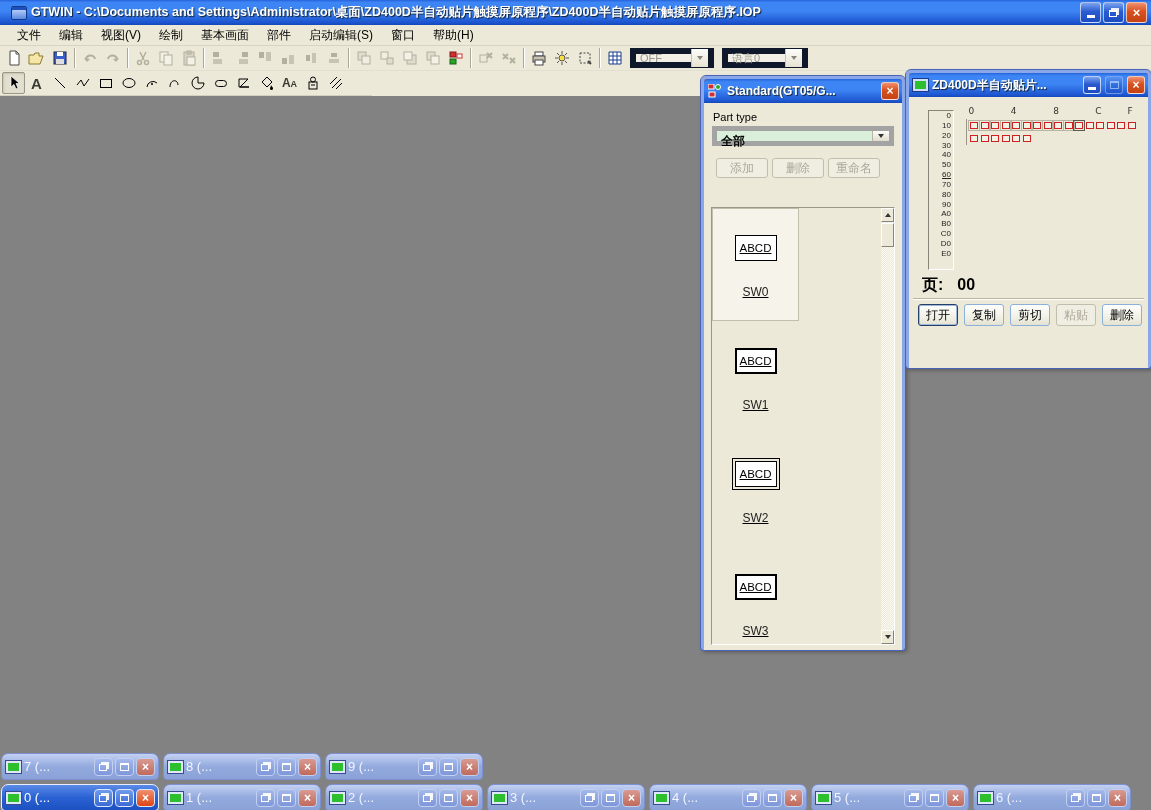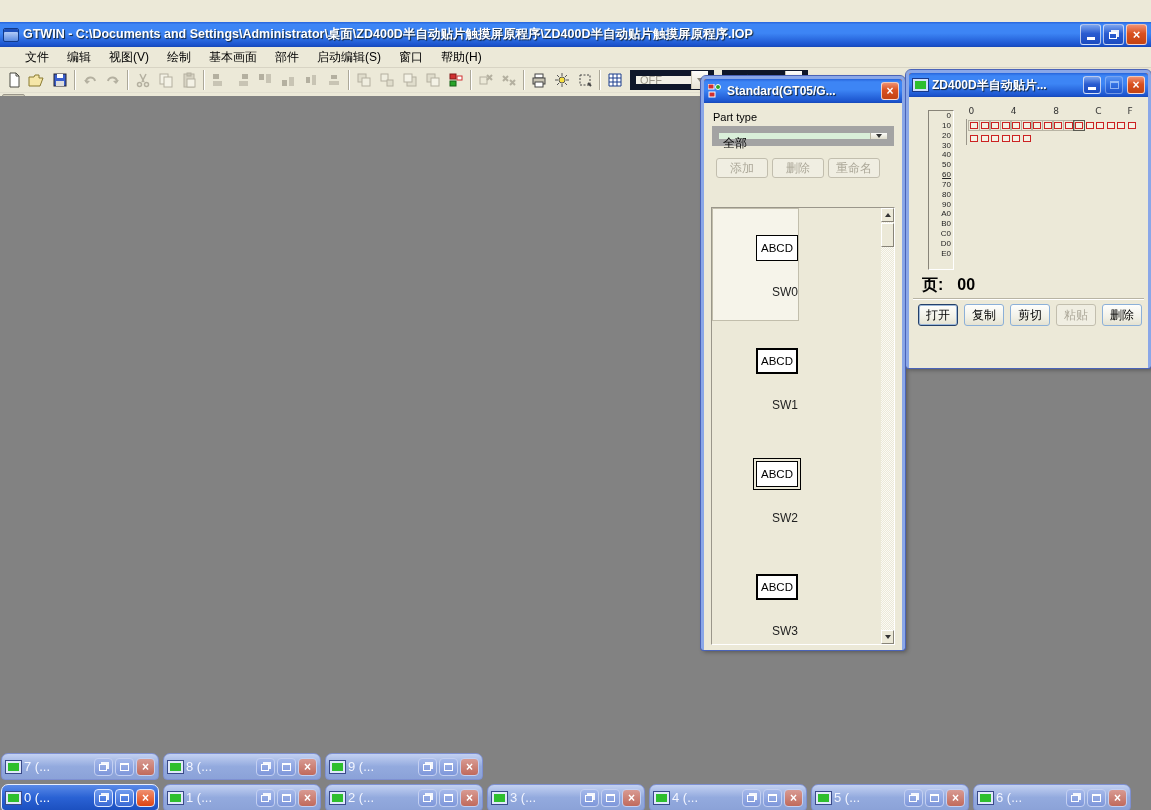--- a/index.html
+++ b/index.html
@@ -2,37 +2,37 @@
 <html><head>
 <meta charset="utf-8">
 <style>
   * { margin:0; padding:0; box-sizing:border-box; }
   html,body { width:1151px; height:810px; }
   body { font-family:"Liberation Sans","DejaVu Sans",sans-serif; font-size:12px; }
 
   .app { position:relative; width:1151px; height:810px; overflow:hidden; background:#ece9d8; }
 
   
-  .titlebar { height:25px; display:flex; align-items:center; padding:0 4px 0 3px;
-    background:linear-gradient(180deg,#2664dc 0%,#3d85f5 10%,#3d85f5 45%,#1c55cf 90%,#1648b8 100%);margin-top:22px; }
+  .titlebar { height:25px; display:flex; align-items:center; padding:0 4px 0 11px;
+    background:linear-gradient(180deg,#2664dc 0%,#3d85f5 10%,#3d85f5 45%,#1c55cf 90%,#1648b8 100%); }
   .app-icon { width:16px; height:14px; margin-right:4px; background:linear-gradient(180deg,#cfe0ff,#5a8ae0);
     border:1px solid #123a8a; border-radius:2px; box-shadow:inset 0 3px 0 #1d4fba; flex:none; }
   .title-text { color:#fff; font-weight:bold; font-size:12.5px; white-space:nowrap; overflow:hidden;
     text-overflow:ellipsis; flex:1; text-shadow:1px 1px 1px #123; }
   .caption-btns { display:flex; gap:2px; flex:none; }
   .cap-btn { width:21px; height:21px; border-radius:3px; border:1px solid rgba(255,255,255,.65);
     display:flex; align-items:center; justify-content:center; color:#fff; font-weight:bold; font-size:13px;
     background:linear-gradient(180deg,#7ba4ee,#2a5cd0 45%,#1b4bc0); cursor:default; }
   .cap-btn.close { background:linear-gradient(180deg,#f09070,#d9501f 45%,#c34312); }
   .glyph-min { width:8px; height:3px; background:#fff; align-self:flex-end; margin:0 0 4px 0; }
   .glyph-restore { width:8px; height:7px; border:1px solid #fff; border-top-width:2px;
     box-shadow:2px -2px 0 -0px #fff0, 2px -2px 0 0 rgba(255,255,255,.9); margin:2px 2px 0 0; }
 
   
-  .menubar { height:21px; background:#ece9d8; display:flex; align-items:center; padding-left:16px;
+  .menubar { height:21px; background:#ece9d8; display:flex; align-items:center; padding-left:8px;
     border-bottom:1px solid #d8d4c4; }
   .menu-item { padding:2px 9px; color:#000; cursor:default; }
 
   
   .toolbar { background:#ece9d8; display:flex; align-items:center; padding:1px 2px; }
   .tb1 { height:25px; border-bottom:1px solid #e2dfd0; }
   .tb2 { height:25px; border-bottom:1px solid #d4d0c0; width:372px; }
   .tbtn { width:23px; height:22px; display:flex; align-items:center; justify-content:center; flex:none;
     border:1px solid transparent; border-radius:2px; }
   .tbtn.pressed { border:1px solid #9a968a; background:#e2dfce; box-shadow:inset 1px 1px 2px #c8c4b2; }
@@ -63,32 +63,32 @@
     display:flex; align-items:center; justify-content:center; font-weight:bold; font-size:12px;
     background:linear-gradient(180deg,#7ba4ee,#2a5cd0 45%,#1b4bc0); flex:none; }
   .pal-btn.red { background:linear-gradient(180deg,#f09070,#d9501f 45%,#c34312); }
   .pal-btn.disabled { opacity:.45; }
   .pal-btn .glyph-min { margin-bottom:3px; }
 
   
   .std-win { left:701px; top:76px; width:204px; height:574px; }
   .std-body { position:relative; height:547px; padding:6px 8px 8px 8px; background:#ece9d8; }
   .ptype-label { font-size:11px; color:#000; margin:2px 0 3px 1px; }
-  .ptype-combo { height:20px; display:flex; border:7px solid #a3a3a3; background:#d9efd9; }
+  .ptype-combo { height:20px; display:flex; border:5px solid #a3a3a3; background:#d9efd9;font-weight:bold; }
   .ptype-combo .cfield { flex:1; padding:2px 4px; font-size:12px; color:#000; }
   .ptype-combo .cbtn { width:17px; background:linear-gradient(180deg,#fdfdfb,#e0ddcc); border-left:1px solid #b8b4a2;
     display:flex; align-items:center; justify-content:center; }
   .std-btnrow { display:flex; gap:4px; margin:12px 0 10px 4px; }
   .xp-btn { height:20px; min-width:52px; font-size:12px; text-align:center; line-height:18px;
     background:linear-gradient(180deg,#fefefd,#f2f1e7 60%,#e4e2d2); border:1px solid #8cb0d8; border-radius:3px; }
   .xp-btn.disabled { color:#aca899; border-color:#c2beae; background:#f0eee2; }
   .parts-area { position:absolute; left:7px; right:7px; top:104px; bottom:5px;
     border:1px solid #9a968a; border-right-color:#fff; border-bottom-color:#fff; background:#ece9d8; overflow:hidden; }
   .parts-grid { position:absolute; left:0; top:0; right:13px; bottom:0; display:flex; flex-wrap:wrap; align-content:flex-start; }
-  .part-cell { width:87px; height:113px; display:flex; flex-direction:column; align-items:flex-end; border:1px solid transparent; }
+  .part-cell { width:87px; height:113px; display:flex; flex-direction:column; align-items:center; border:1px solid transparent;text-decoration:underline; }
   .part-cell.sel { background:#f6f4ea; border:1px solid #c2beac; }
   .part-thumb { margin-top:26px; width:42px; height:26px; background:#fff; border:1px solid #000;
     display:flex; align-items:center; justify-content:center; font-size:11.5px; color:#000; letter-spacing:0; }
   .part-thumb.f-bold { border-width:2px; }
   .part-thumb.f-double { outline:1px solid #000; outline-offset:2px; }
   .part-label { margin-top:24px; font-size:12px; color:#222; }
   
   .vsb { position:absolute; top:0; right:0; bottom:0; width:13px;
     background:repeating-conic-gradient(#fbfaf5 0% 25%, #ece9d8 0% 50%) 0 0/2px 2px; }
   .sb-btn { position:absolute; left:0; width:13px; height:14px; background:#ece9d8;

